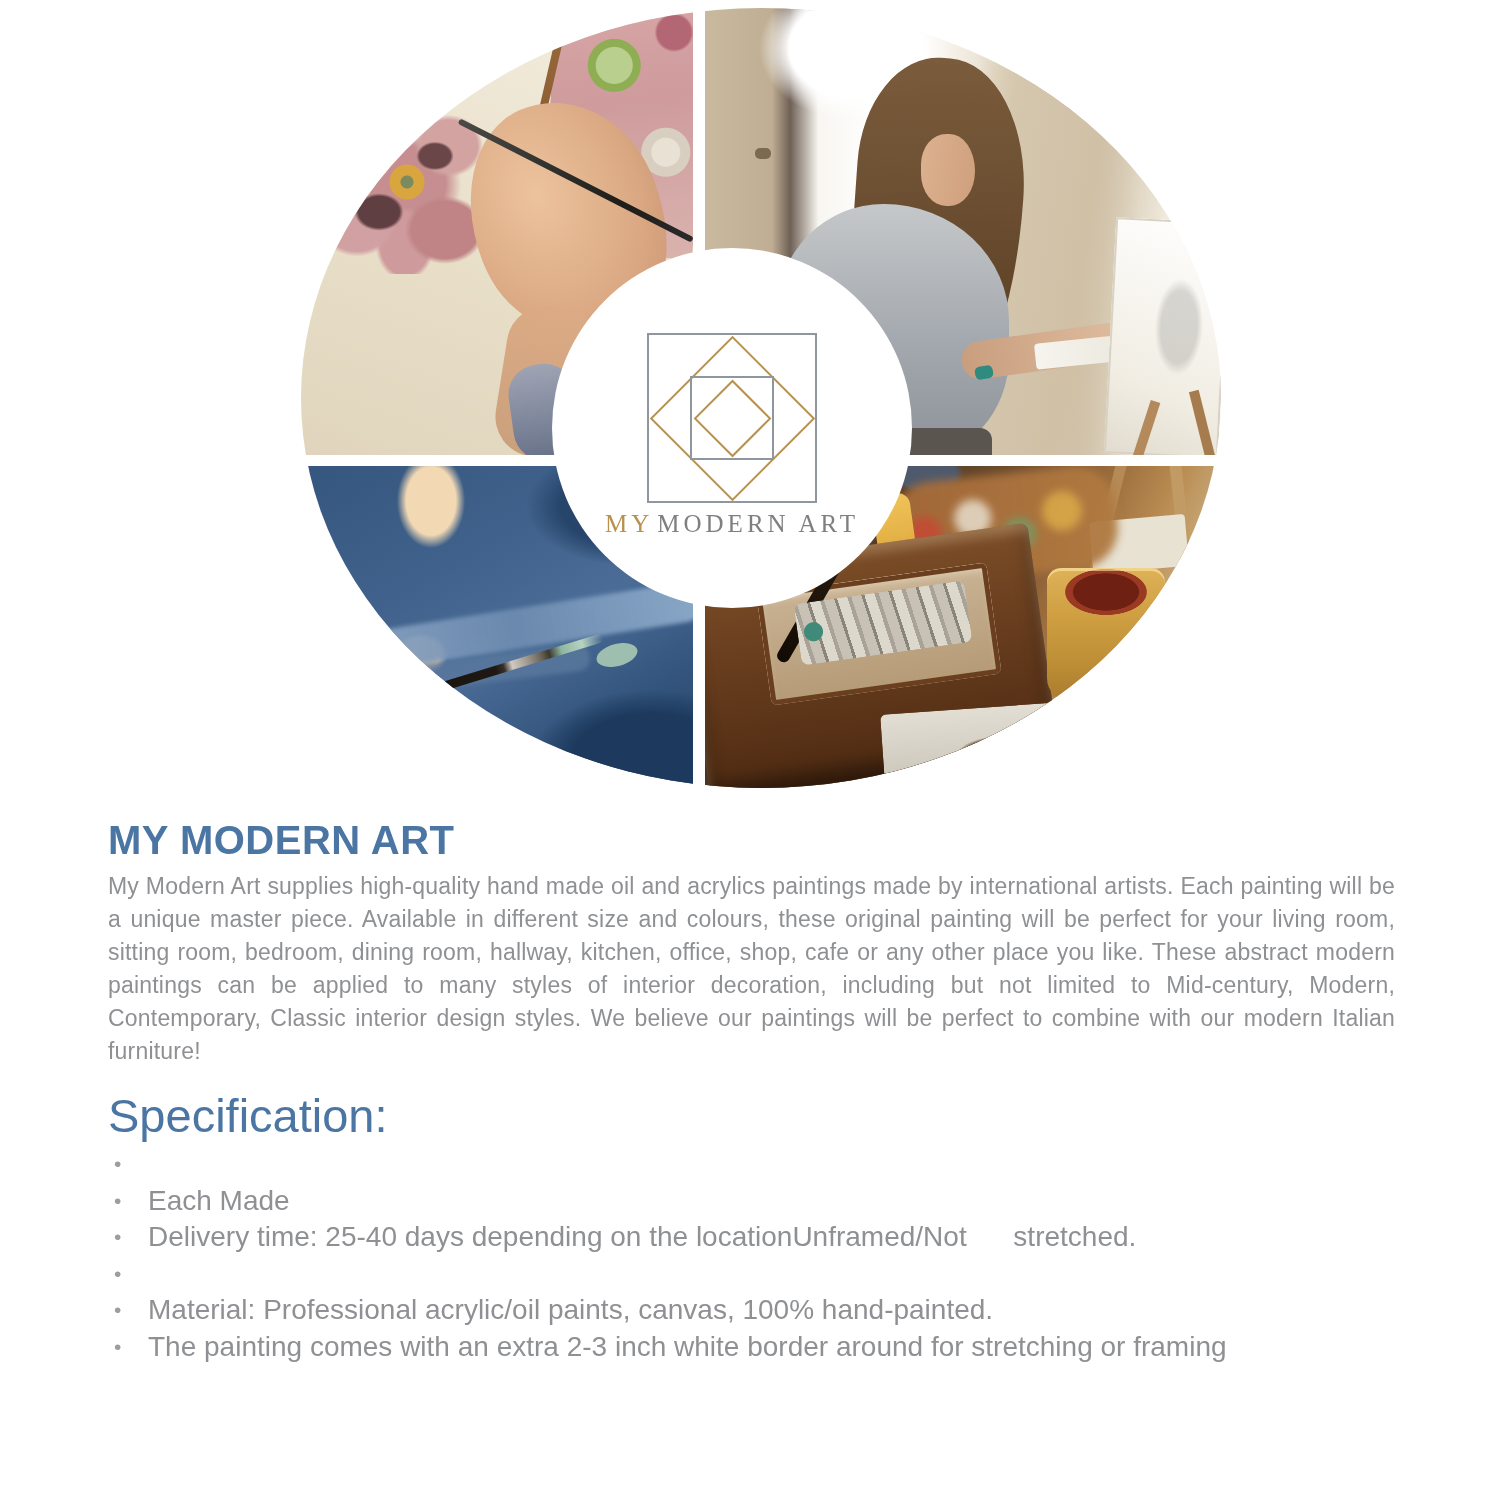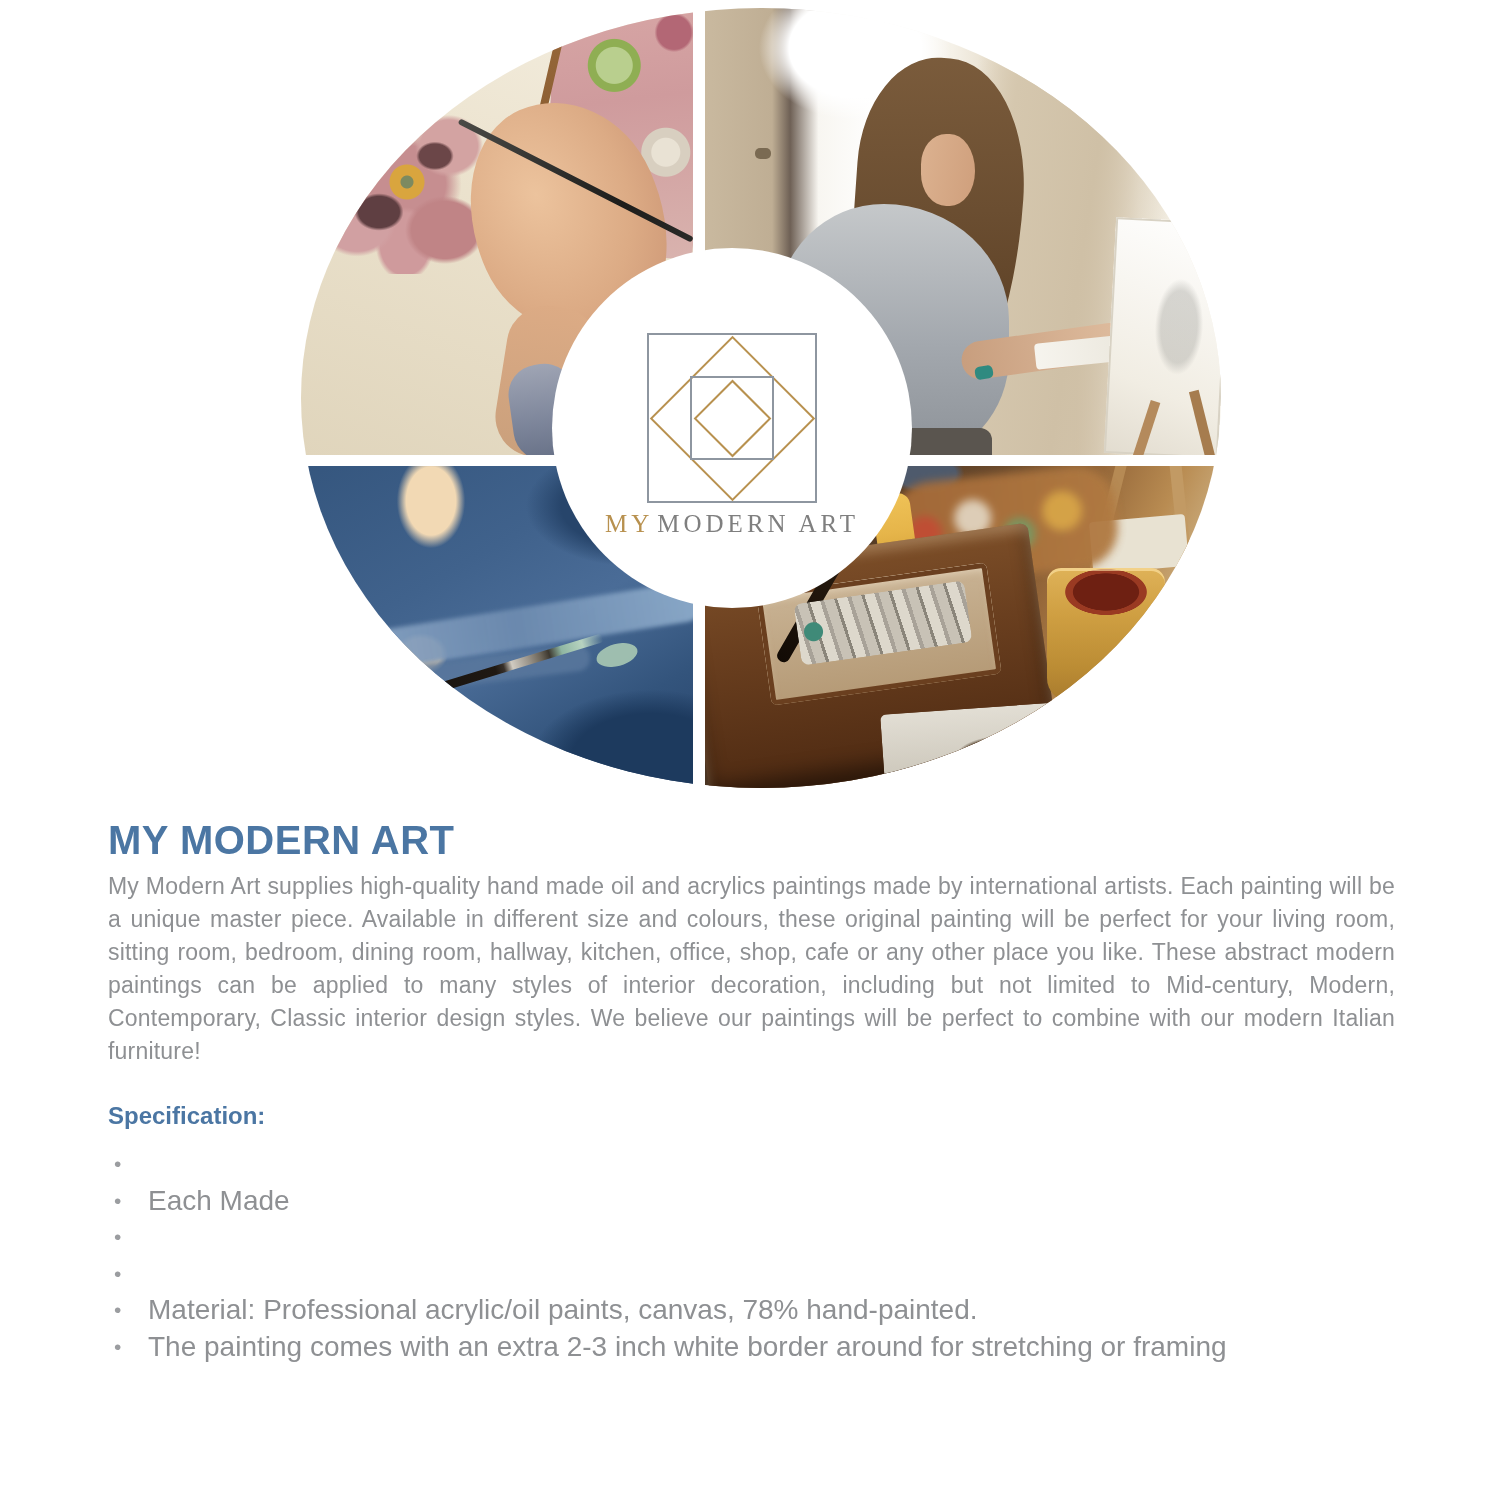--- a/index.html
+++ b/index.html
@@ -151,21 +151,21 @@
   .logo-text{position:absolute;left:0;right:0;top:262px;text-align:center;
     font-family:"Liberation Serif", serif;font-size:25px;letter-spacing:4px;white-space:nowrap;}
   .logo-text .gold{color:var(--gold);margin-right:4px;}
   .logo-text .graytxt{color:var(--logo-text-gray);}
   
   .content{padding:0 105px 0 108px;}
   h1.title{margin:30px 0 0;font-size:40px;line-height:44px;font-weight:700;
     color:var(--accent);letter-spacing:.5px;}
   p.desc{margin:8px 0 0;font-size:23px;line-height:33px;color:var(--body-gray);
     text-align:justify;letter-spacing:.2px;}
-  h2.spec-title{margin:28px 0 0;font-size:24px;line-height:40px;font-weight:700;color:var(--accent);}
+  h2.spec-title{margin:28px 0 0;font-size:47px;line-height:40px;font-weight:400;color:var(--accent);}
   ul.spec-list{margin:10px 0 0;padding:0;list-style:none;}
   ul.spec-list li{display:flex;font-size:28px;line-height:36.5px;color:var(--body-gray);}
   .bullet{flex:none;width:40px;padding-left:6px;font-size:21px;color:#9b9da0;}
   .li-text{white-space:pre-wrap;}
 </style>
 </head>
 <body>
 
 <div class="page">
 
@@ -241,27 +241,28 @@
     <ul class="spec-list">
         <li>
           <span class="bullet">•</span>
         </li>
         <li>
           <span class="bullet">•</span>
           <span class="li-text">Each Made</span>
         </li>
         <li>
           <span class="bullet">•</span>
-        </li>
-        <li>
-          <span class="bullet">•</span>
-        </li>
-        <li>
-          <span class="bullet">•</span>
-          <span class="li-text">Material: Professional acrylic/oil paints, canvas, 78% hand-painted.</span>
+          <span class="li-text">Delivery time: 25-40 days depending on the locationUnframed/Not      stretched.</span>
+        </li>
+        <li>
+          <span class="bullet">•</span>
+        </li>
+        <li>
+          <span class="bullet">•</span>
+          <span class="li-text">Material: Professional acrylic/oil paints, canvas, 100% hand-painted.</span>
         </li>
         <li>
           <span class="bullet">•</span>
           <span class="li-text">The painting comes with an extra 2-3 inch white border around for stretching or framing</span>
         </li>
       </ul>
   </div>
 
 </div>
 

